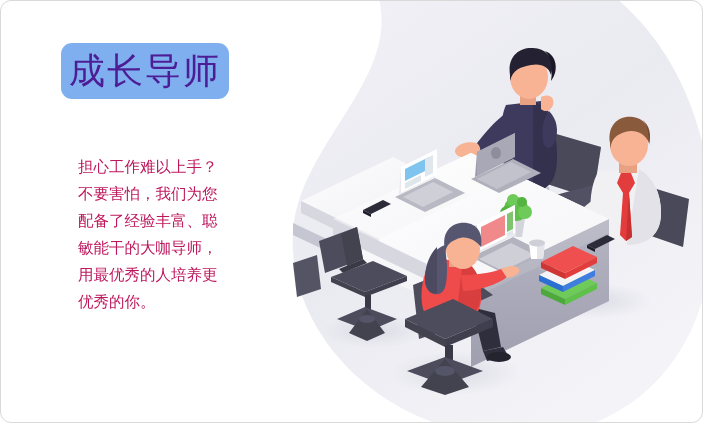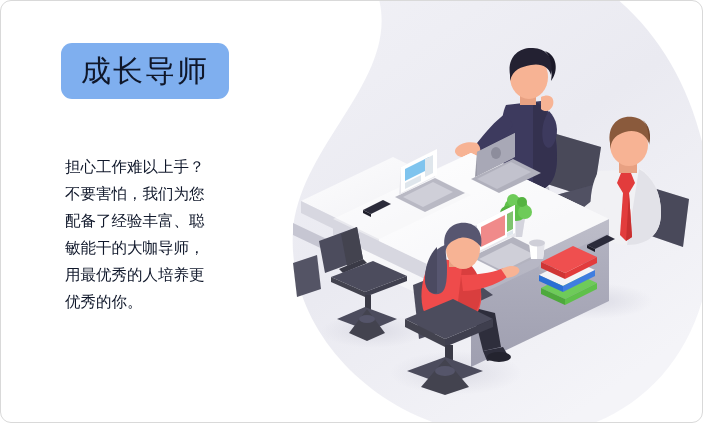--- a/index.html
+++ b/index.html
@@ -26,32 +26,32 @@
   .badge{
     position:absolute;
     left:60px; top:42px;
     width:168px; height:56px;
     background:#7fafef;
     border-radius:11px;
     display:flex; align-items:center; justify-content:center;
     box-sizing:border-box;
   }
   .badge-text{
-    color:#0f172a;
-    font-size:30px;
+    color:#4c1d95;
+    font-size:36px;
     letter-spacing:2px;
     line-height:1;
     white-space:nowrap;
     font-weight:400;
   }
   .body-copy{
     position:absolute;
-    left:64px; top:136px;
+    left:77px; top:136px;
     width:190px;
-    color:#0f172a;
+    color:#be185d;
     font-size:15.5px;
     line-height:27px;
     letter-spacing:0px;
     white-space:pre-line;
   }
 
   
   .illus{
     position:absolute;
     left:0; top:0;

